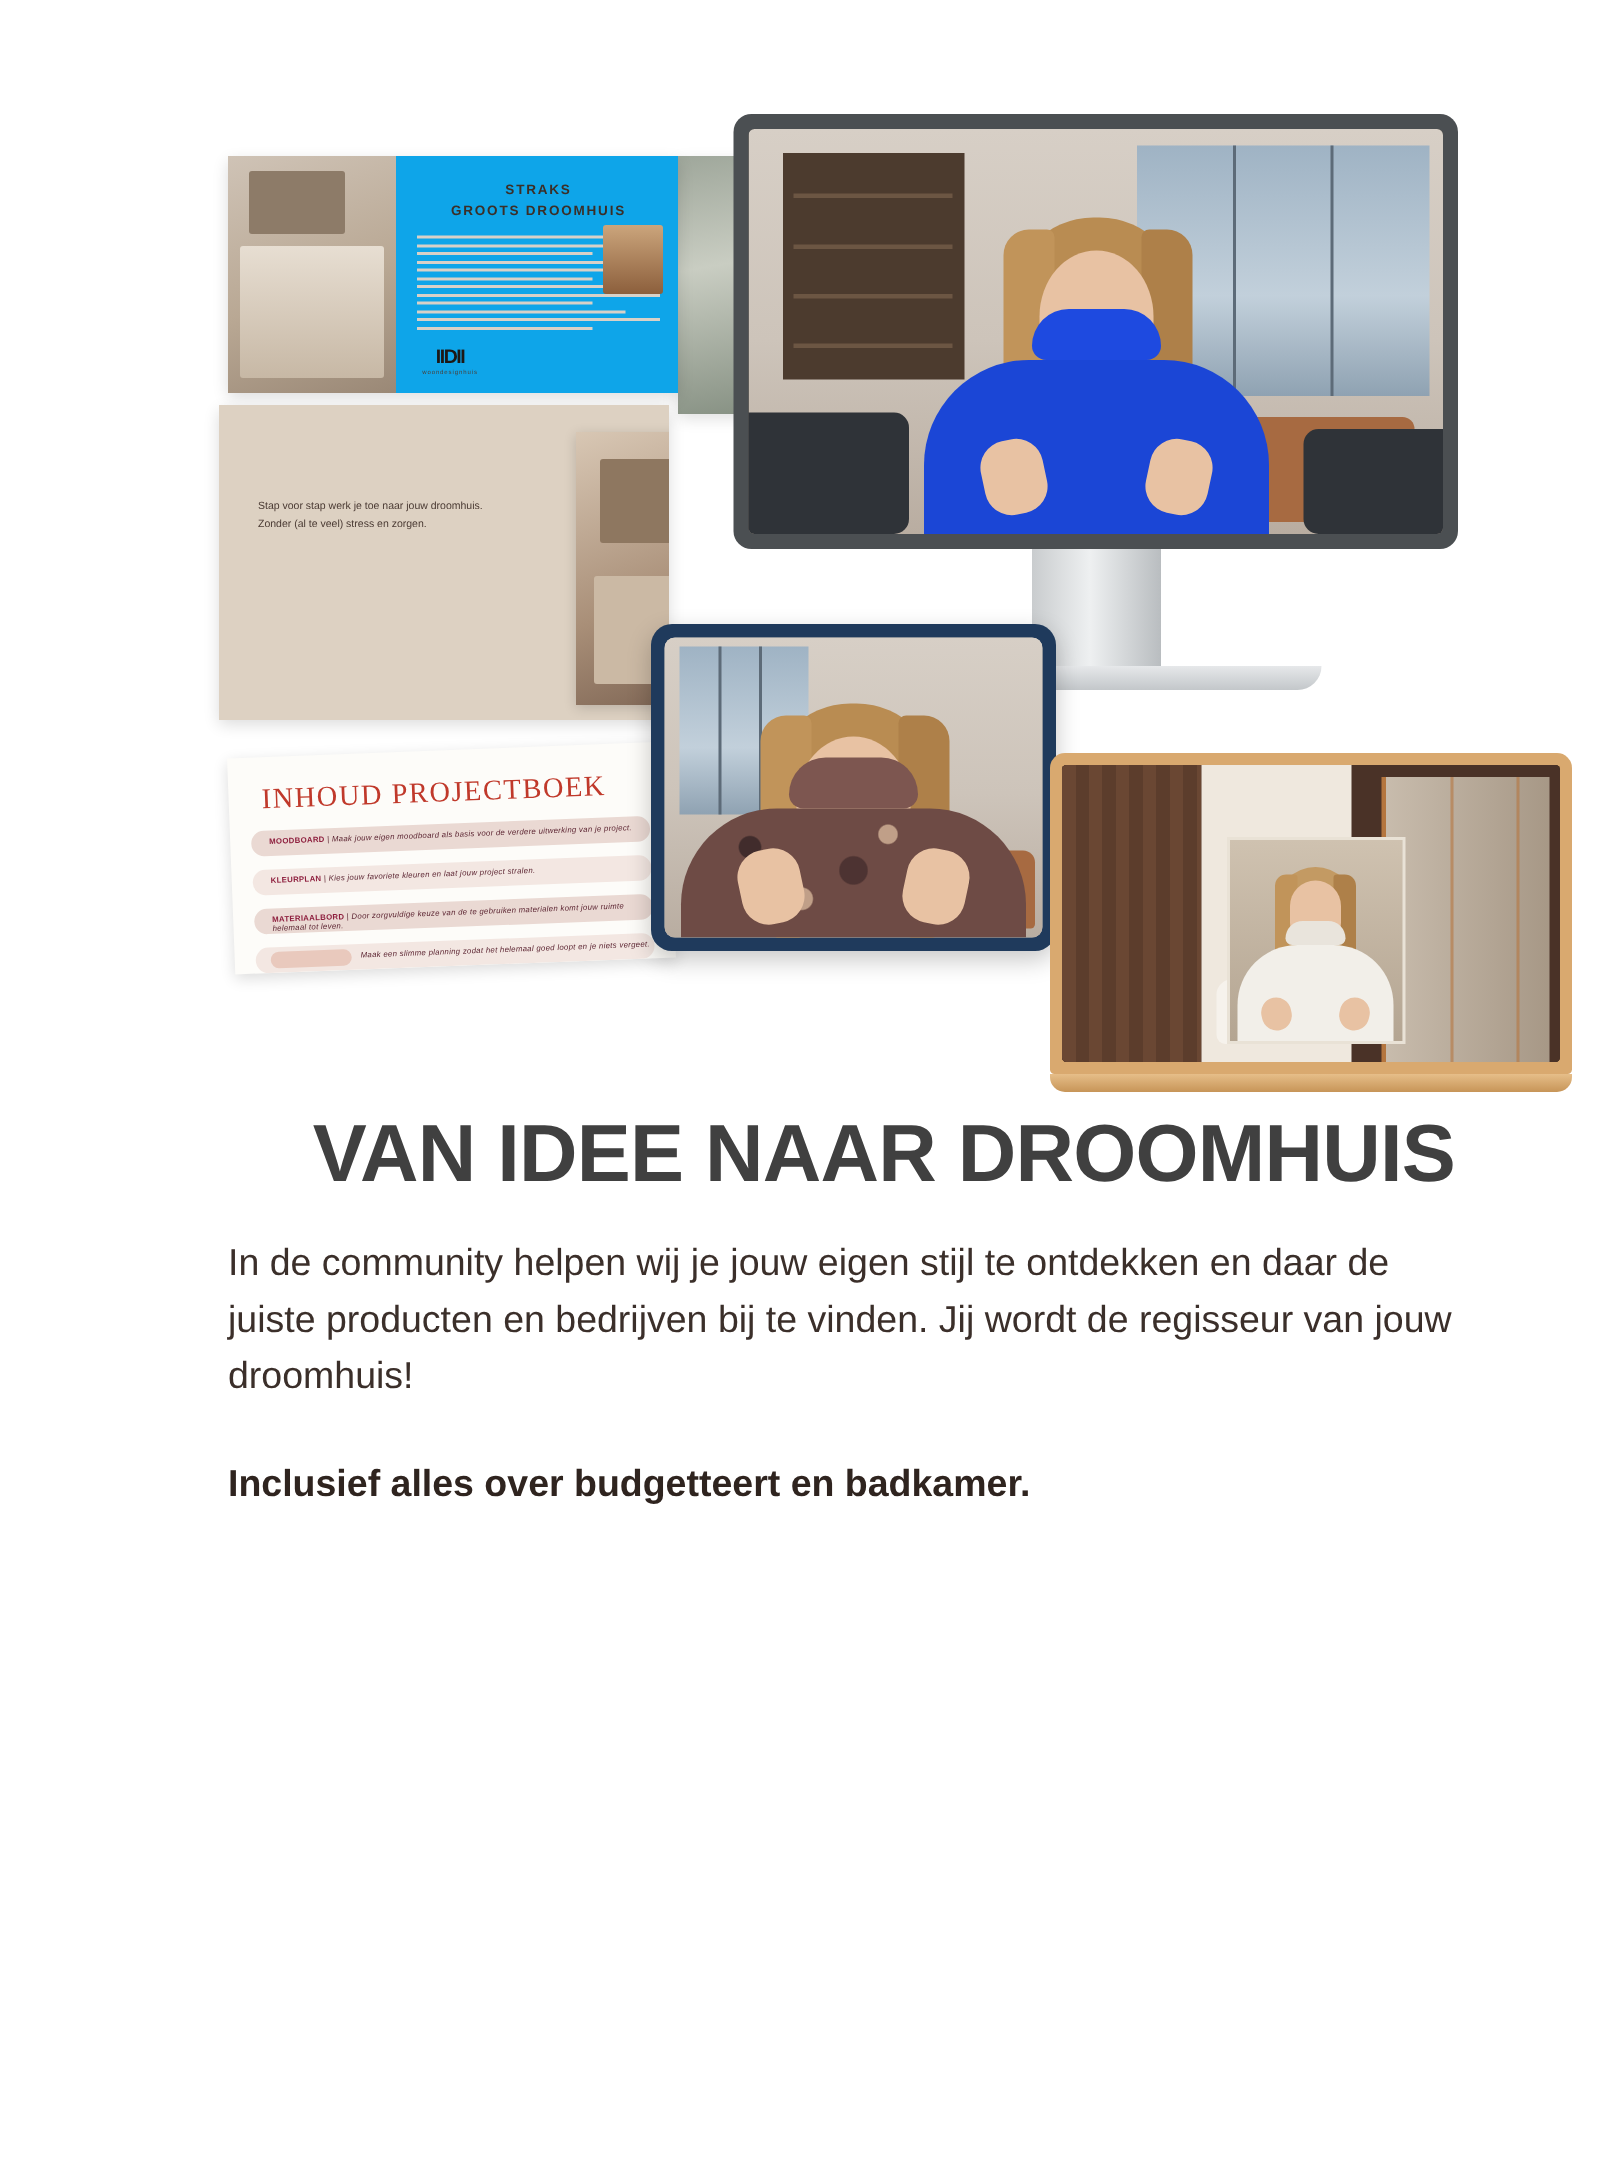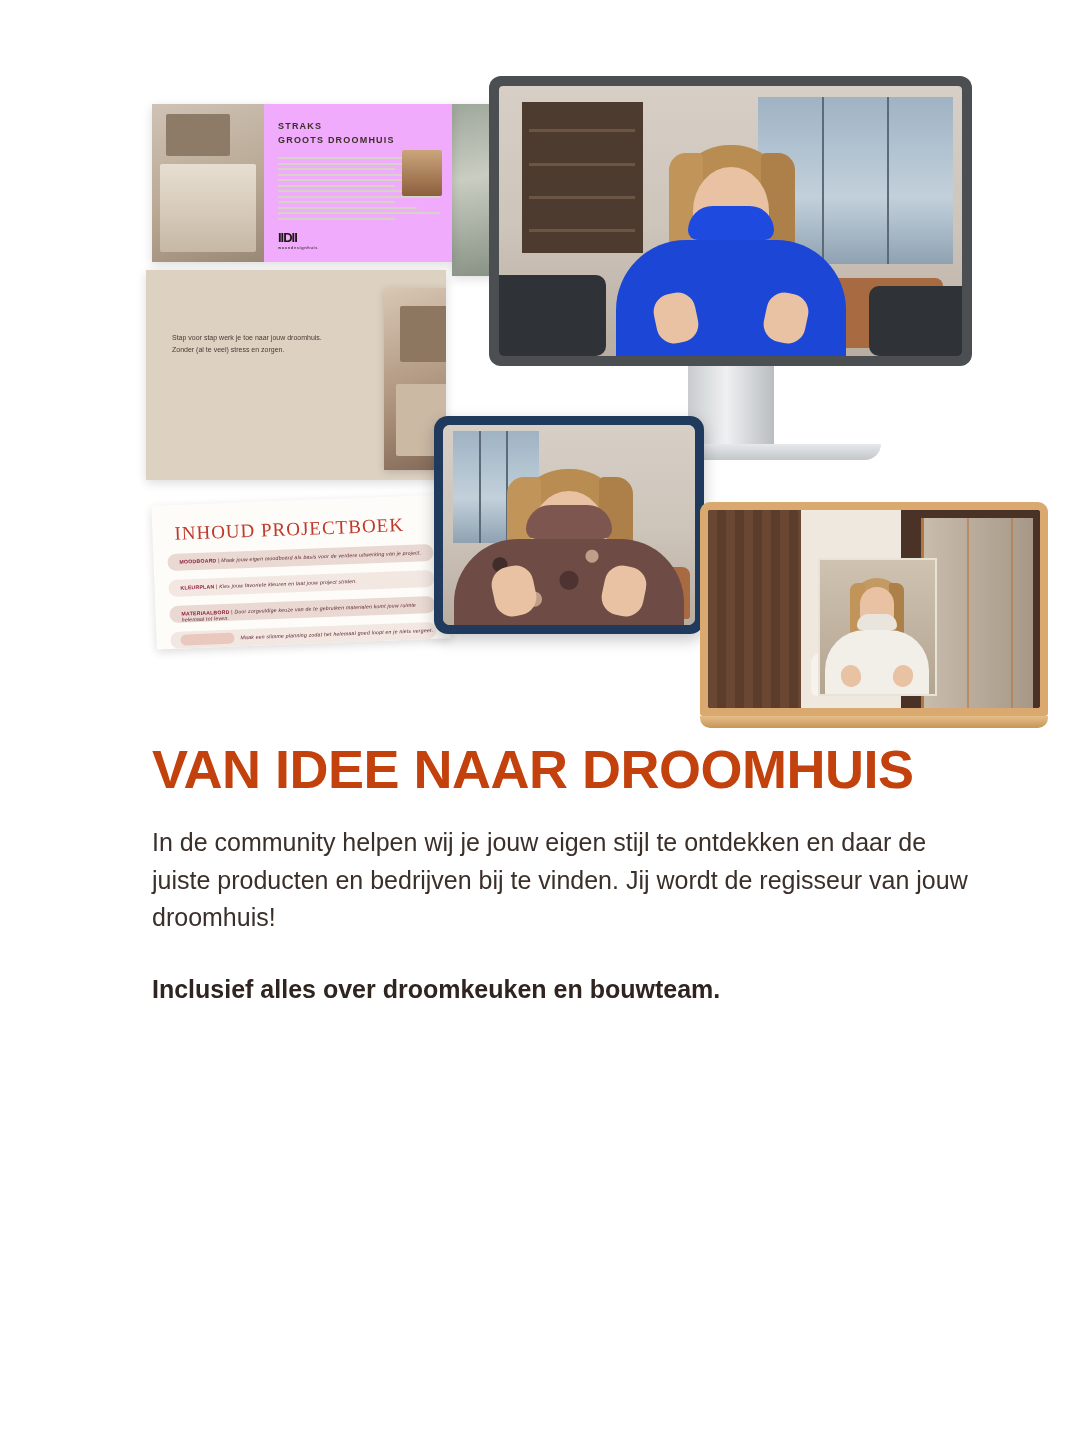--- a/index.html
+++ b/index.html
@@ -32,22 +32,23 @@
   .sheet {
     position: absolute;
     box-shadow: 0 3px 10px rgba(0,0,0,0.14);
     overflow: hidden;
   }
 
   
   .sheet-top {
     left: 0; top: 0;
     width: 300px; height: 158px;
-    background: #f0abfc;
+    background: #0ea5e9;
     display: flex;
+    text-align: center;
   }
   .sheet-top .photo-col {
     width: 112px; height: 100%;
     background: linear-gradient(160deg,#cfc3b6 0%,#b9a894 55%,#9a8876 100%);
     position: relative;
   }
   .sheet-top .photo-col:after{
     content:"";
     position:absolute; left:8px; top:60px; right:8px; bottom:10px;
     background:linear-gradient(180deg,#e7ded2,#c7b8a5);
@@ -68,21 +69,21 @@
     display: block; height: 2px; background: #d8d1c8; margin-bottom: 3.5px;
   }
   .st-lines i:nth-child(3n) { width: 72%; }
   .st-lines i:nth-child(5n) { width: 86%; }
   .st-avatar{
     position:absolute; right:10px; top:46px; width:40px; height:46px;
     background:linear-gradient(180deg,#cba57c 0%, #8c5f3c 100%);
     border-radius:2px;
   }
   .st-logo{
-    position:absolute; left:14px; bottom:12px; width:44px;font-weight:bold;
+    position:absolute; left:14px; bottom:12px; width:44px;
   }
   .st-logo b { display:block; font-size:13px; letter-spacing:-1px; color:#1d1815; }
   .st-logo span { display:block; font-size:4px; letter-spacing:0.6px; color:#4a403a; }
 
   
   .photo-strip {
     position: absolute;
     left: 300px; top: 0;
     width: 122px; height: 172px;
     background: linear-gradient(170deg,#9fa79b 0%, #c9cdc2 40%, #7f8a7c 100%);
@@ -343,22 +344,23 @@
   .laptop .pip .presenter .body{ width:104px;}
   .laptop .pip .presenter .neck-collar{ width:40px;height:16px;}
   .laptop .pip .presenter .hand{ width:20px;height:22px;}
   .laptop .pip .presenter .hand.l{ margin-left:-36px;}
   .laptop .pip .presenter .hand.r{ margin-left:16px;}
 
   
   .content { padding: 0 110px 0 152px; }
   h1.headline {
     font-size: 54px; line-height: 1.08; letter-spacing: -0.5px;
-    color: #c2410c; font-weight: 700; text-transform: uppercase;
+    color: #404040; font-weight: 700; text-transform: uppercase;
     margin-bottom: 26px;
+    text-align: right;
   }
   .body-copy {
     font-size: 25px; line-height: 1.5; color: #3b2f2a;
     max-width: 820px;
   }
   .body-copy p { margin-bottom: 34px; }
   .body-copy p.bold { font-weight: 700; color: #2f241f; }
   .body-copy p:last-child { margin-bottom: 0; }
 </style>
 </head>
@@ -528,15 +530,15 @@
     </div>
     <div class="base"></div>
   </div>
 </div>
 
 <div class="content">
   <h1 class="headline">VAN IDEE NAAR DROOMHUIS</h1>
 
   <div class="body-copy">
     <p>In de community helpen wij je jouw eigen stijl te ontdekken en daar de juiste producten en bedrijven bij te vinden. Jij wordt de regisseur van jouw droomhuis!</p>
-    <p class="bold">Inclusief alles over droomkeuken en bouwteam.</p>
+    <p class="bold">Inclusief alles over budgetteert en badkamer.</p>
   </div>
 </div>
 
 </body></html>

